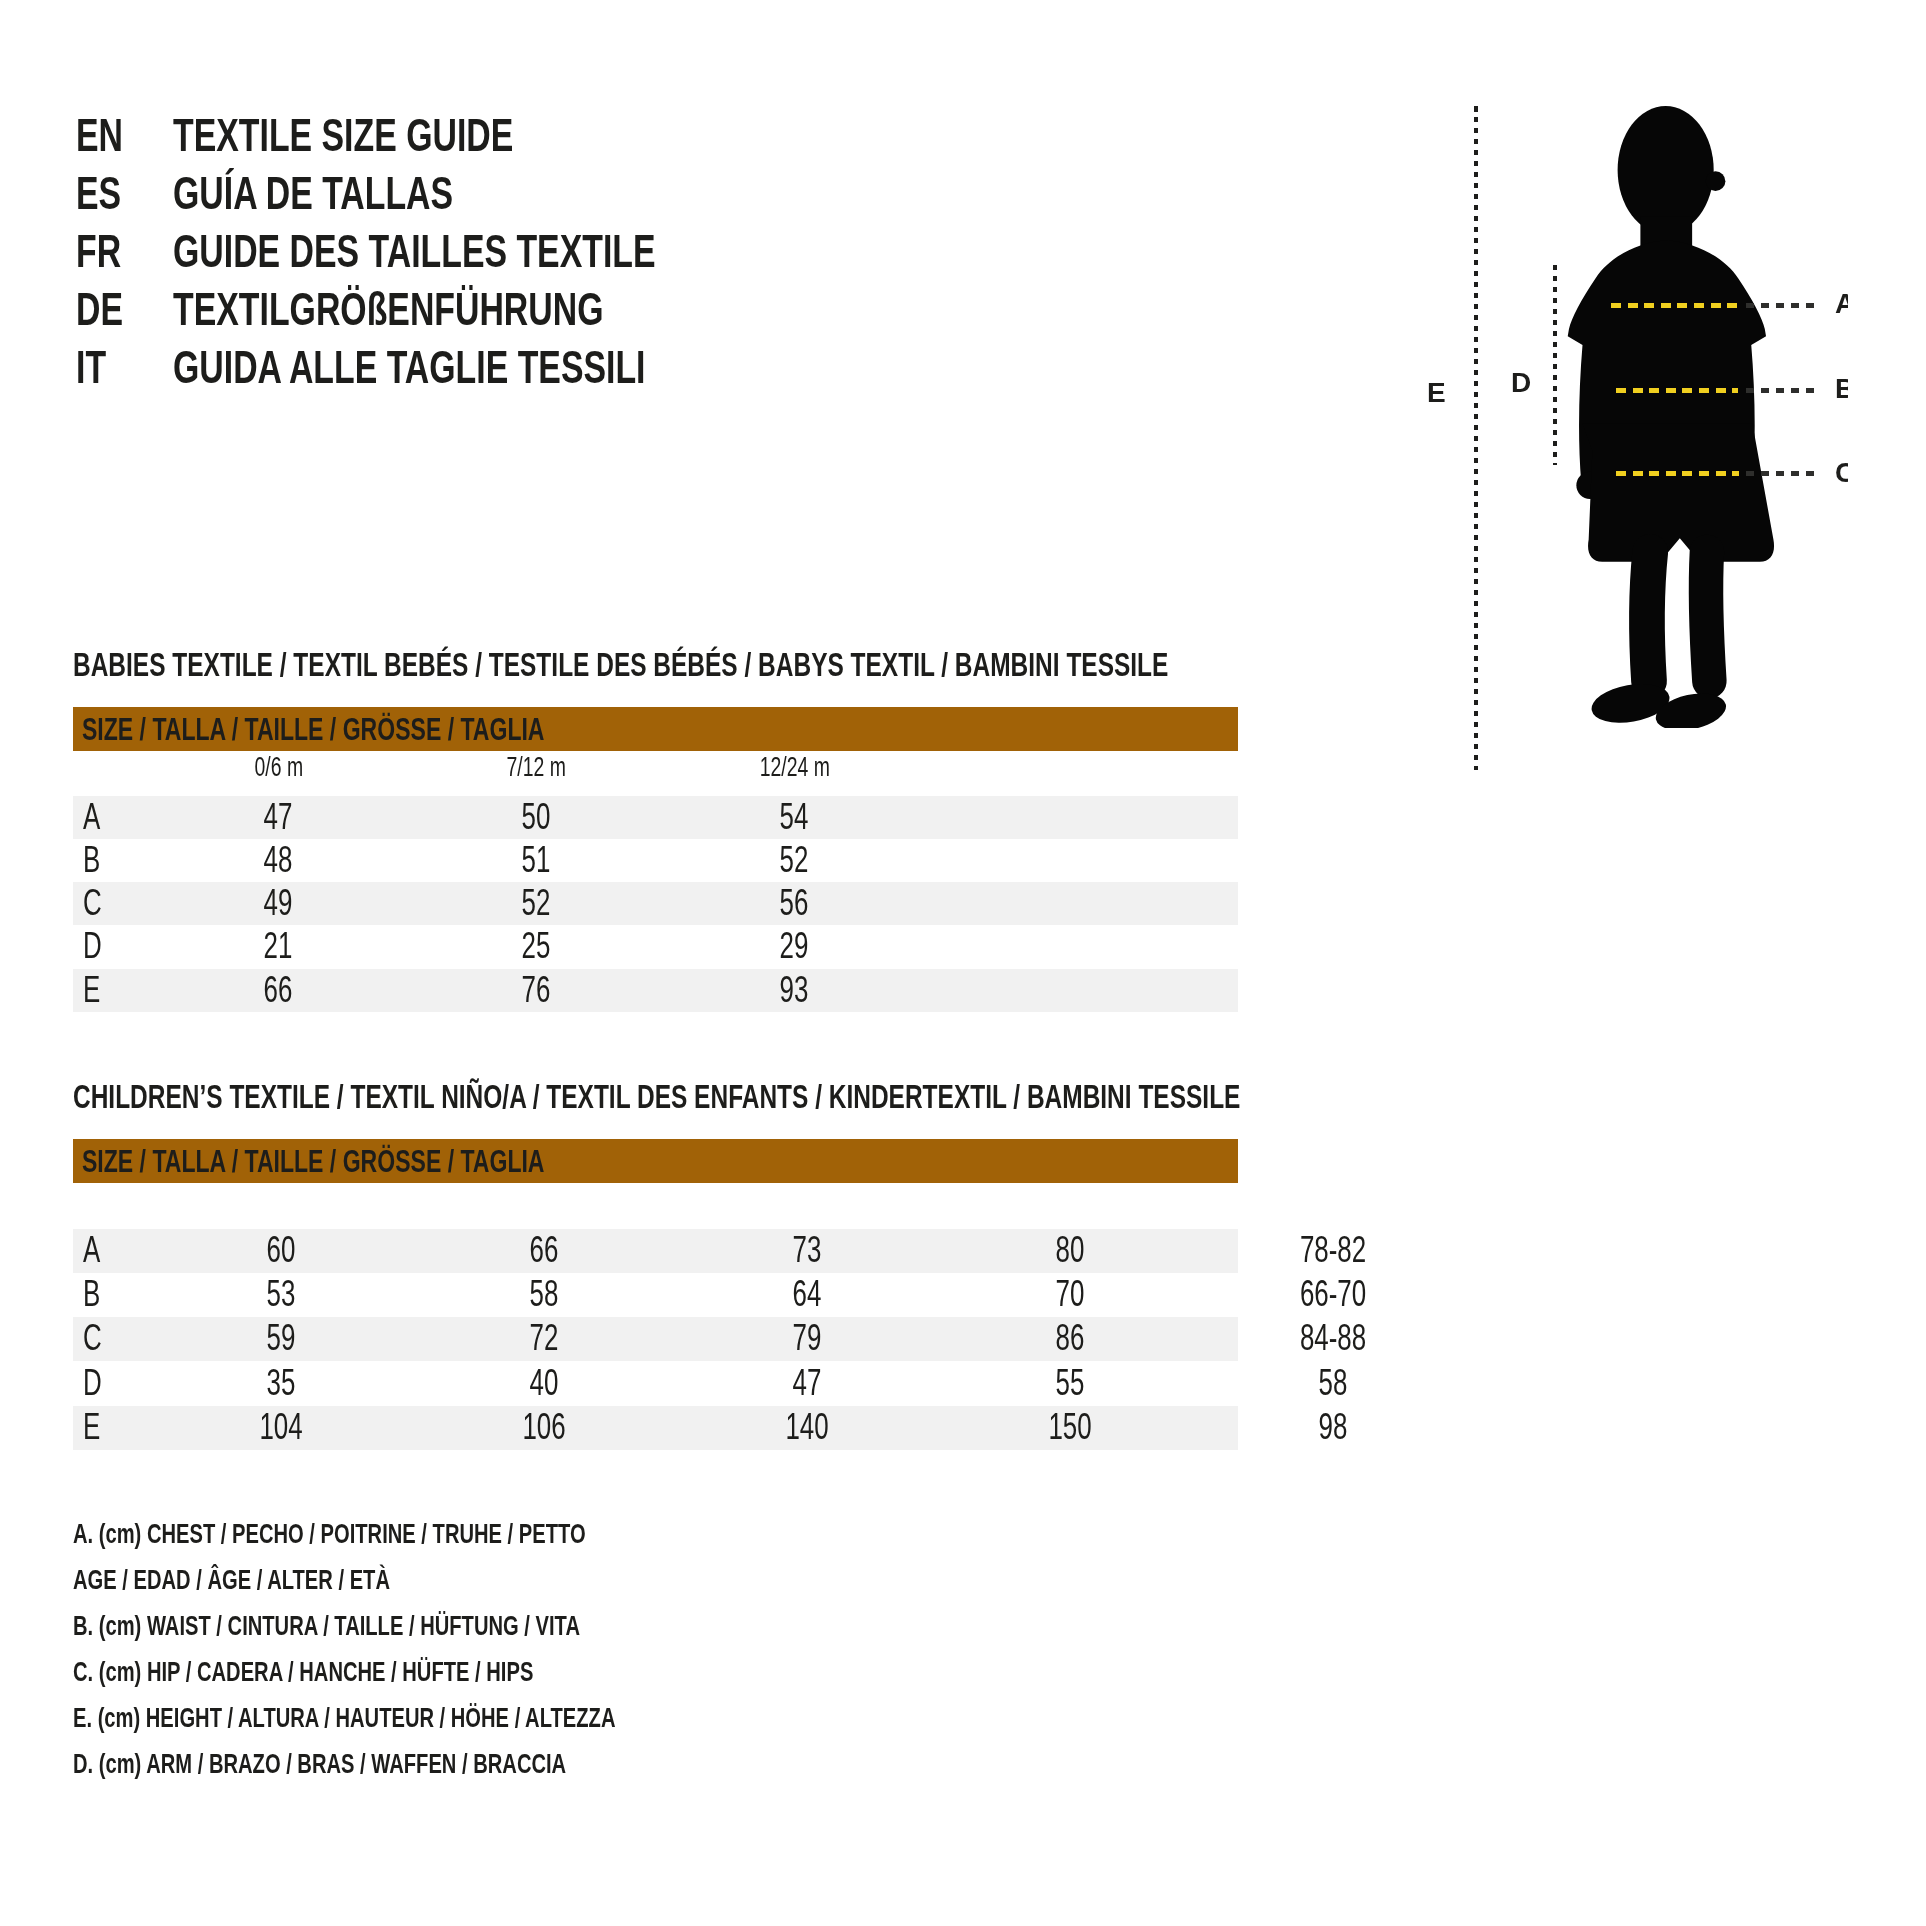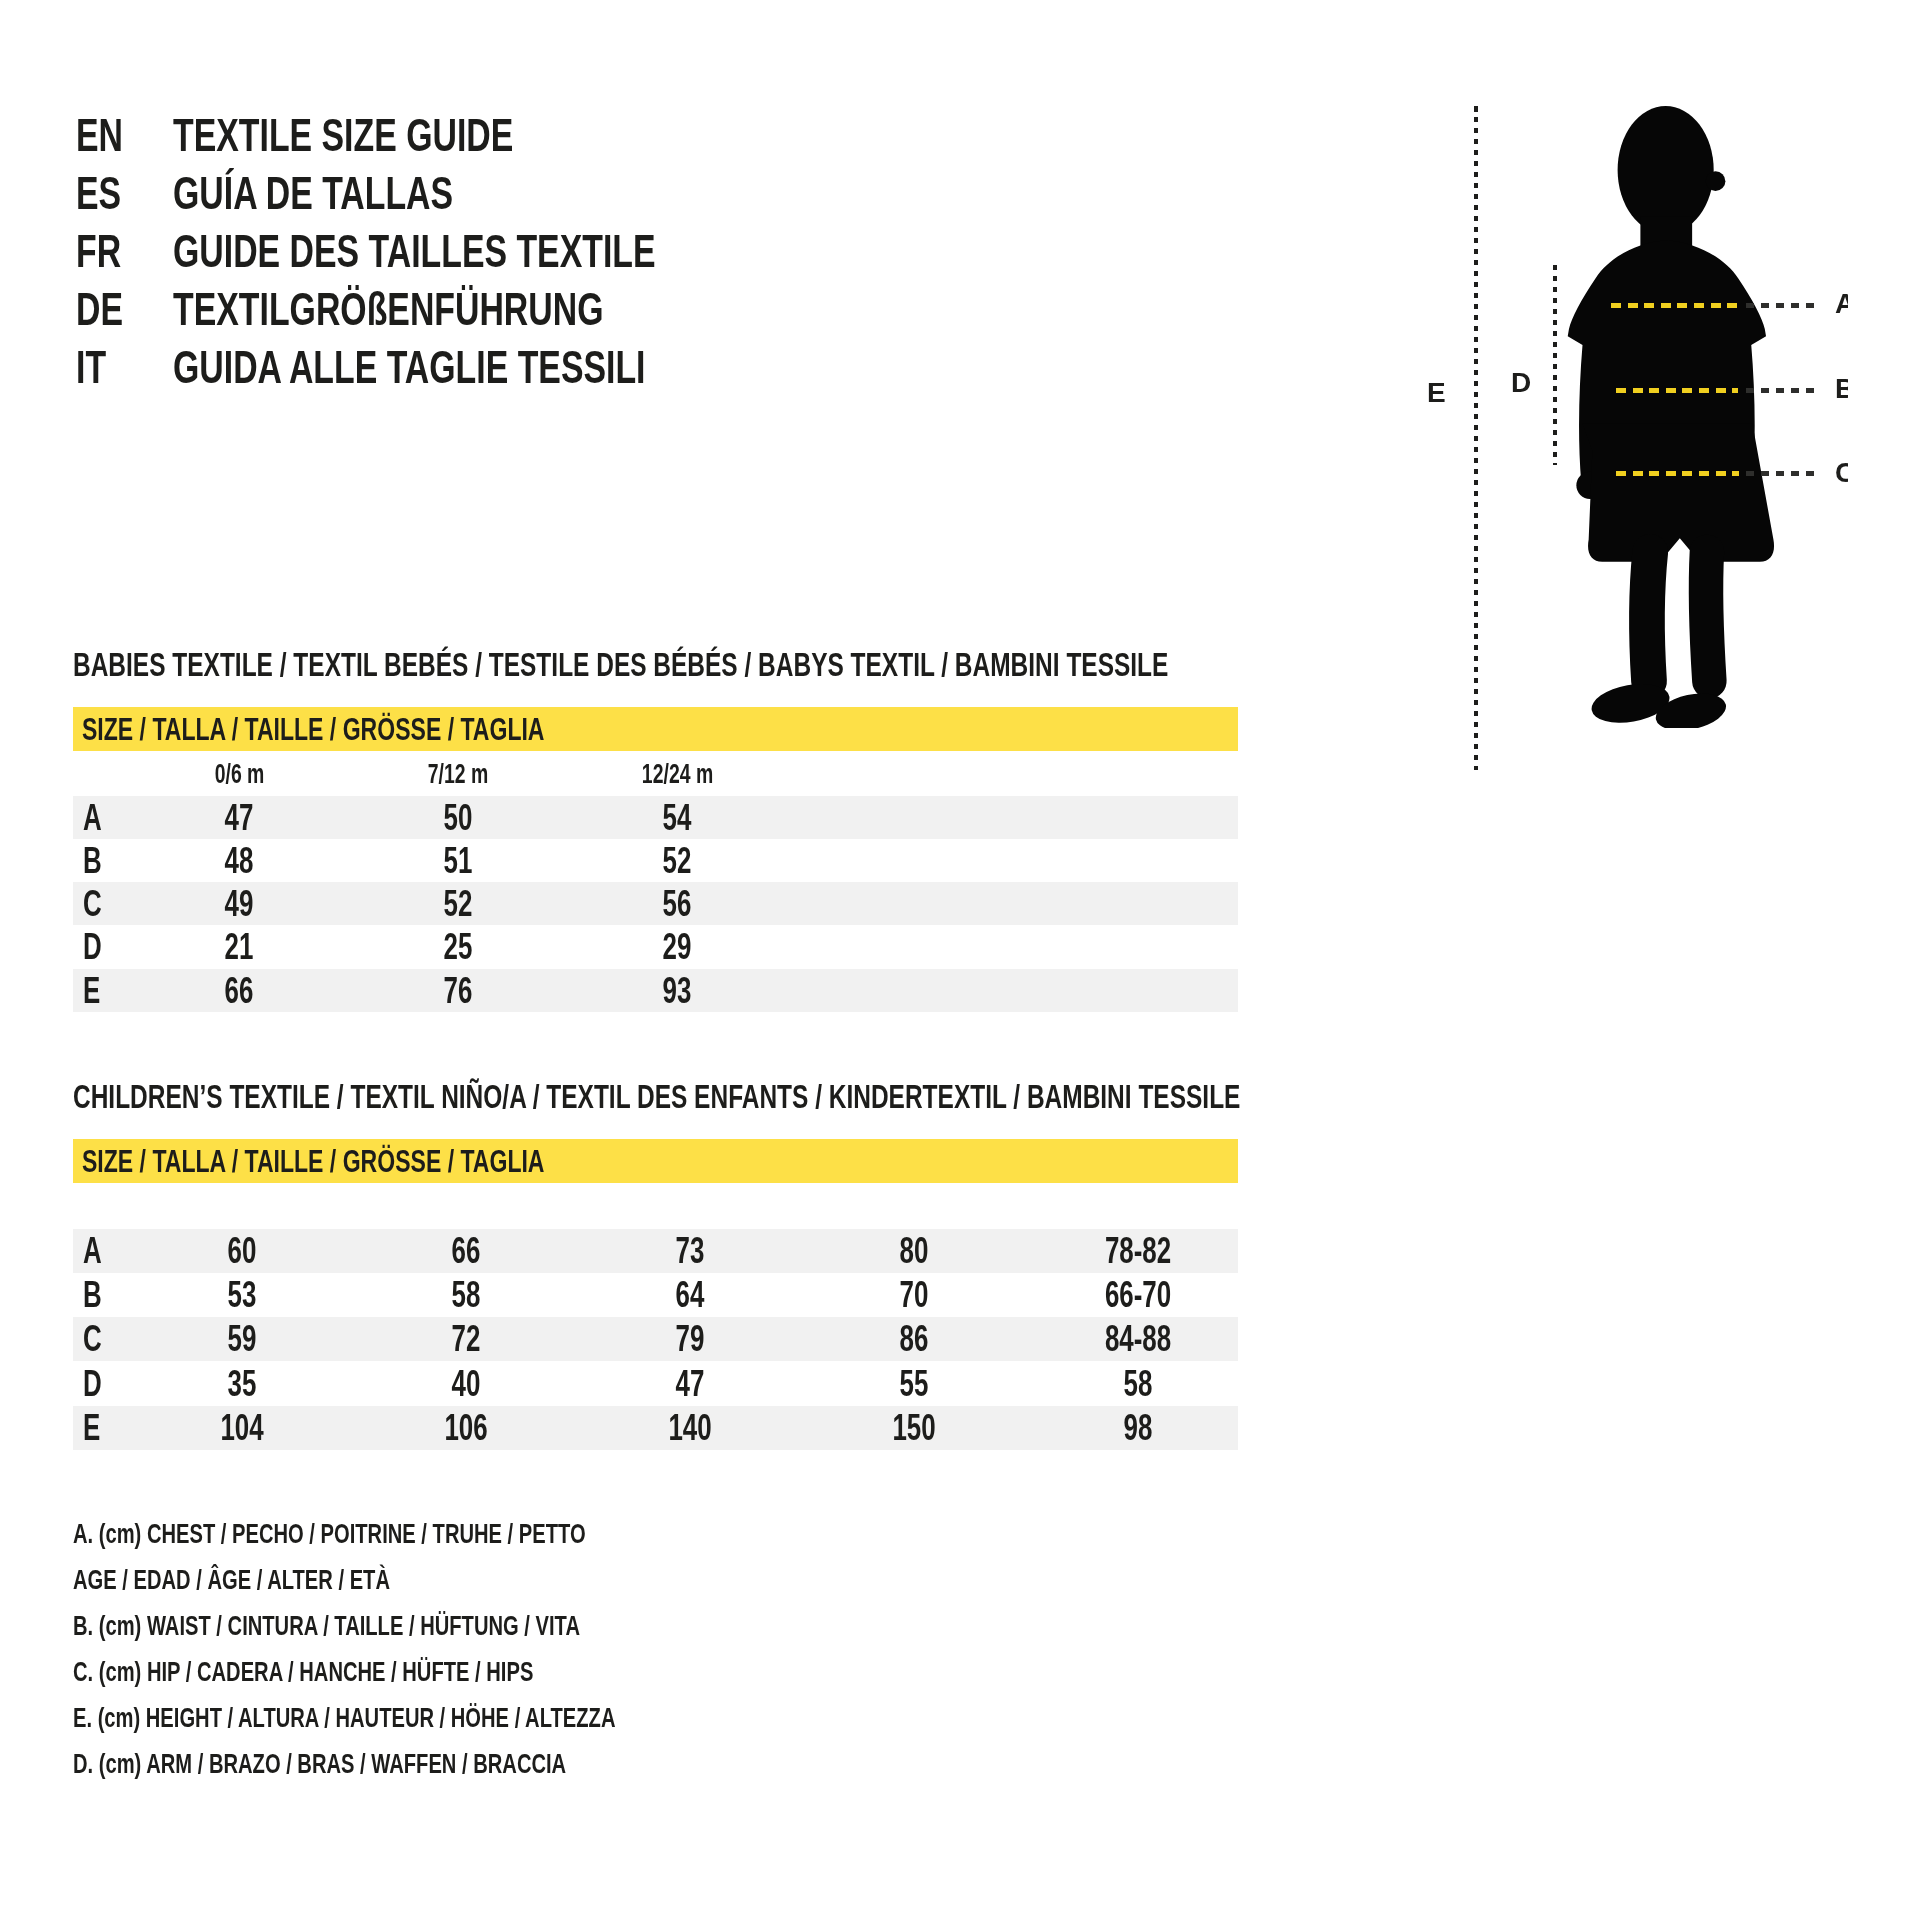--- a/index.html
+++ b/index.html
@@ -13,24 +13,24 @@
   .condc{display:inline-block;transform:scaleX(0.72);transform-origin:50% 50%;white-space:nowrap;}
 
   
   .lang-row{display:flex;align-items:center;height:58px;font-size:47px;font-weight:700;}
   .lang-code{width:97px;flex:0 0 97px;}
 
   
   .section-title{font-size:34px;font-weight:700;line-height:38px;}
 
   
-  .bar{background:#fde047;display:flex;align-items:center;padding-left:8.6px;box-sizing:border-box;
+  .bar{background:#a16207;display:flex;align-items:center;padding-left:8.6px;box-sizing:border-box;
        font-size:32px;font-weight:700;}
-  .trow{display:flex;align-items:center;left:73px;width:1165px;height:43px;
-        font-size:36px;font-weight:700;}
+  .trow{display:flex;align-items:flex-start;left:73px;width:1165px;height:43px;
+        font-size:36px;font-weight:400;gap:39px;}
   .thead{font-size:27px;}
   .stripe{background:#f1f1f1;}
   .tlabel{width:57px;flex:0 0 57px;padding-left:10px;box-sizing:border-box;}
   .c3{width:219px;flex:0 0 219px;text-align:center;}
   .c5{width:224px;flex:0 0 224px;text-align:center;}
 
   
   .legend-line{font-size:28px;font-weight:700;line-height:46px;}
 
   

